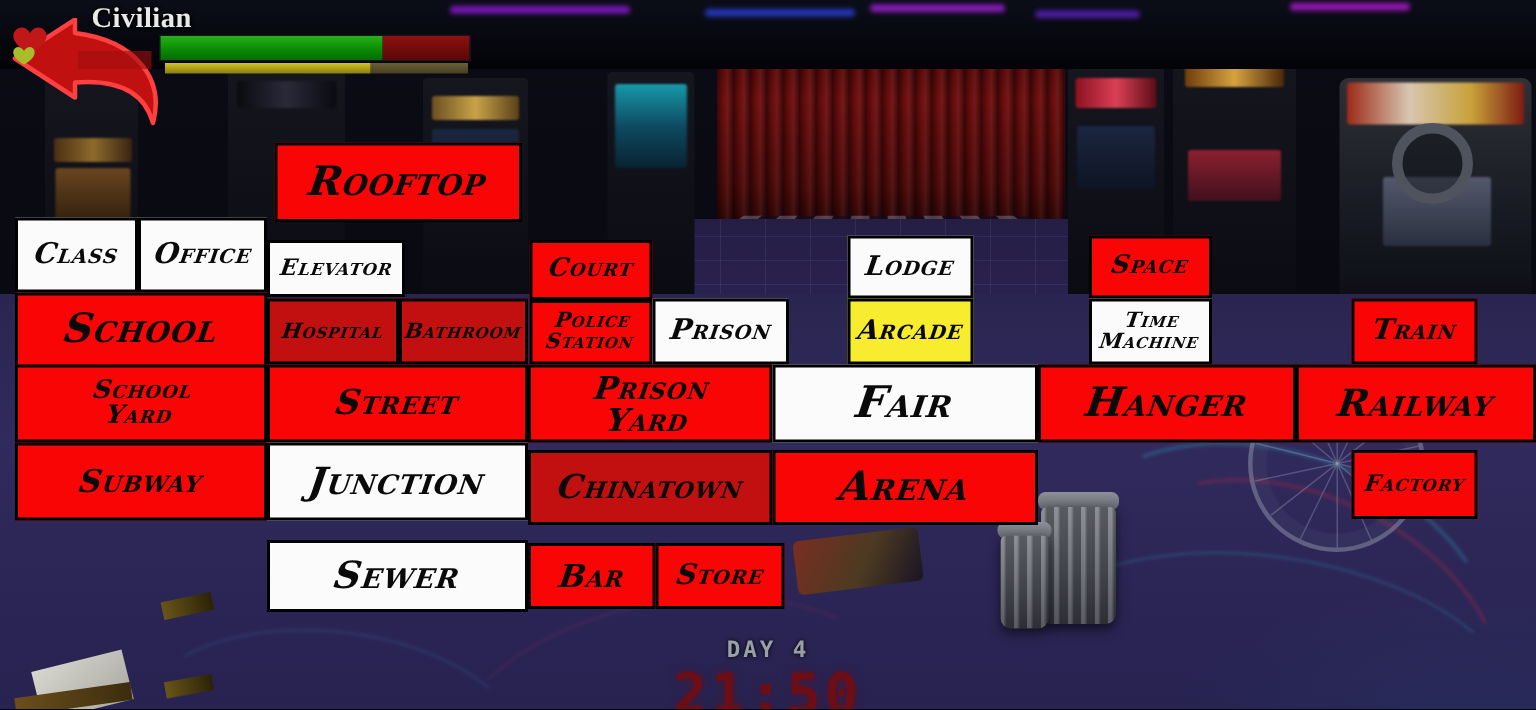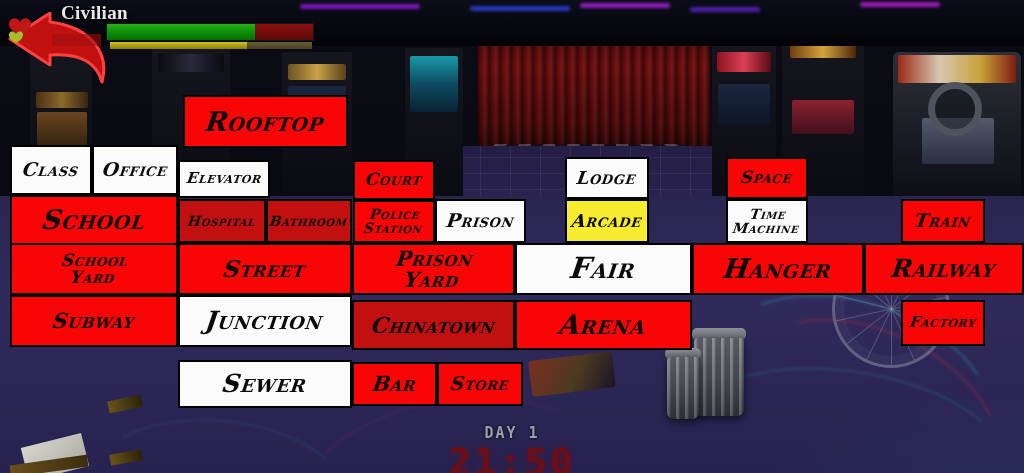--- a/index.html
+++ b/index.html
@@ -392,17 +392,17 @@
 
     <svg width="44" height="34" viewBox="0 0 44 34" style="position:absolute;left:8px;top:12px;">
       <path d="M12 10c-4-7-12-3-11 3 1 6 11 11 11 11s10-5 11-11c1-6-7-10-11-3z" fill="#c01818"></path>
       <path d="M8 22c-3-5-8-2-7 2 1 4 7 7 7 7s6-3 7-7c1-4-4-7-7-2z" fill="#a8bd2c"></path>
     </svg>
 
     <div class="hud-name">Civilian</div>
   </div>
 
   <div class="clock">
-    <div class="day">DAY 1</div>
+    <div class="day">DAY 4</div>
     <div class="time">21:50</div>
   </div>
 
 </div>
 
 </body></html>

